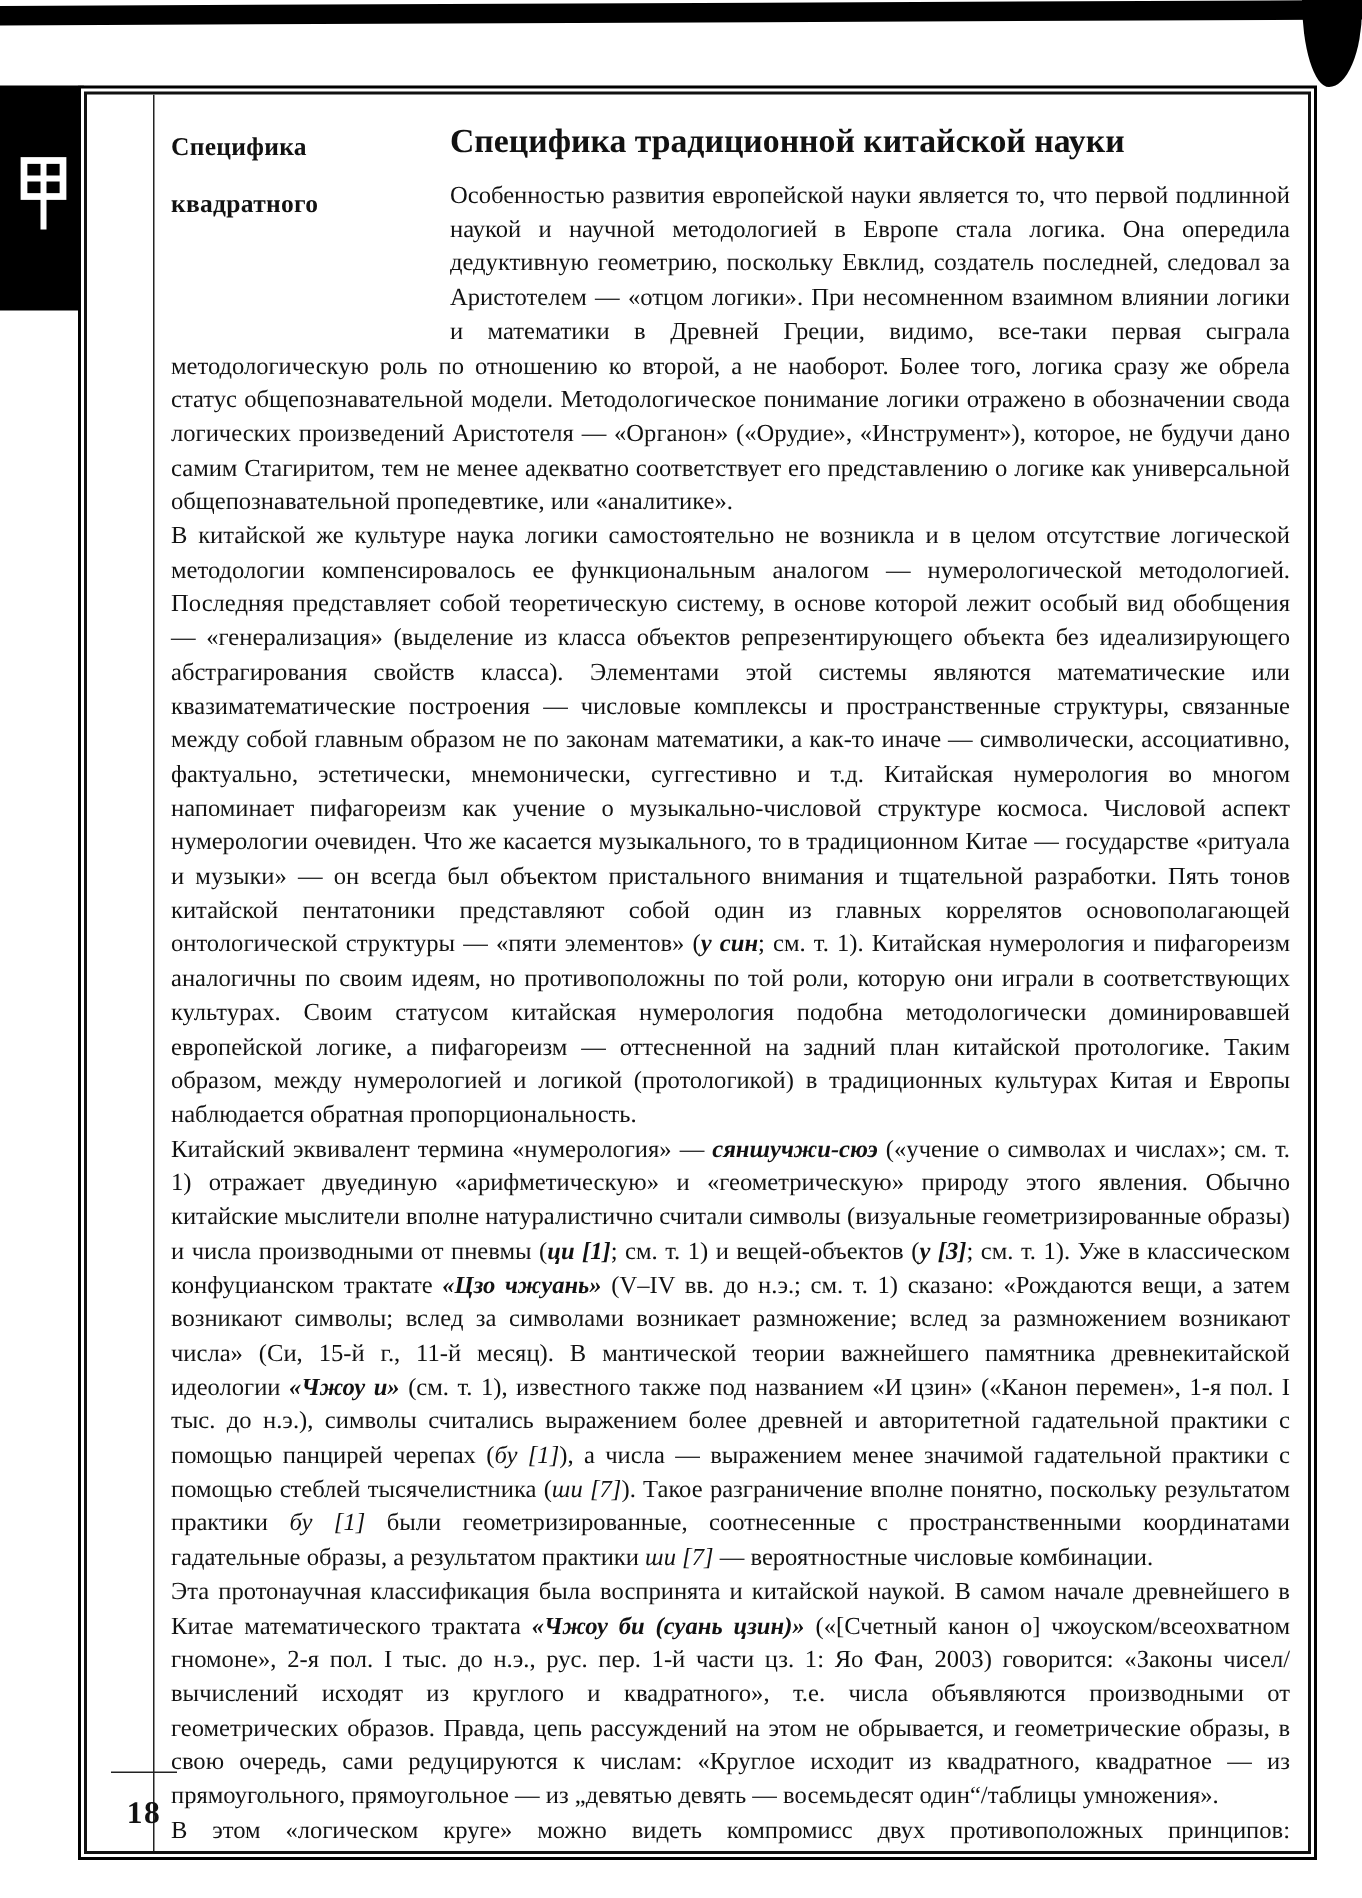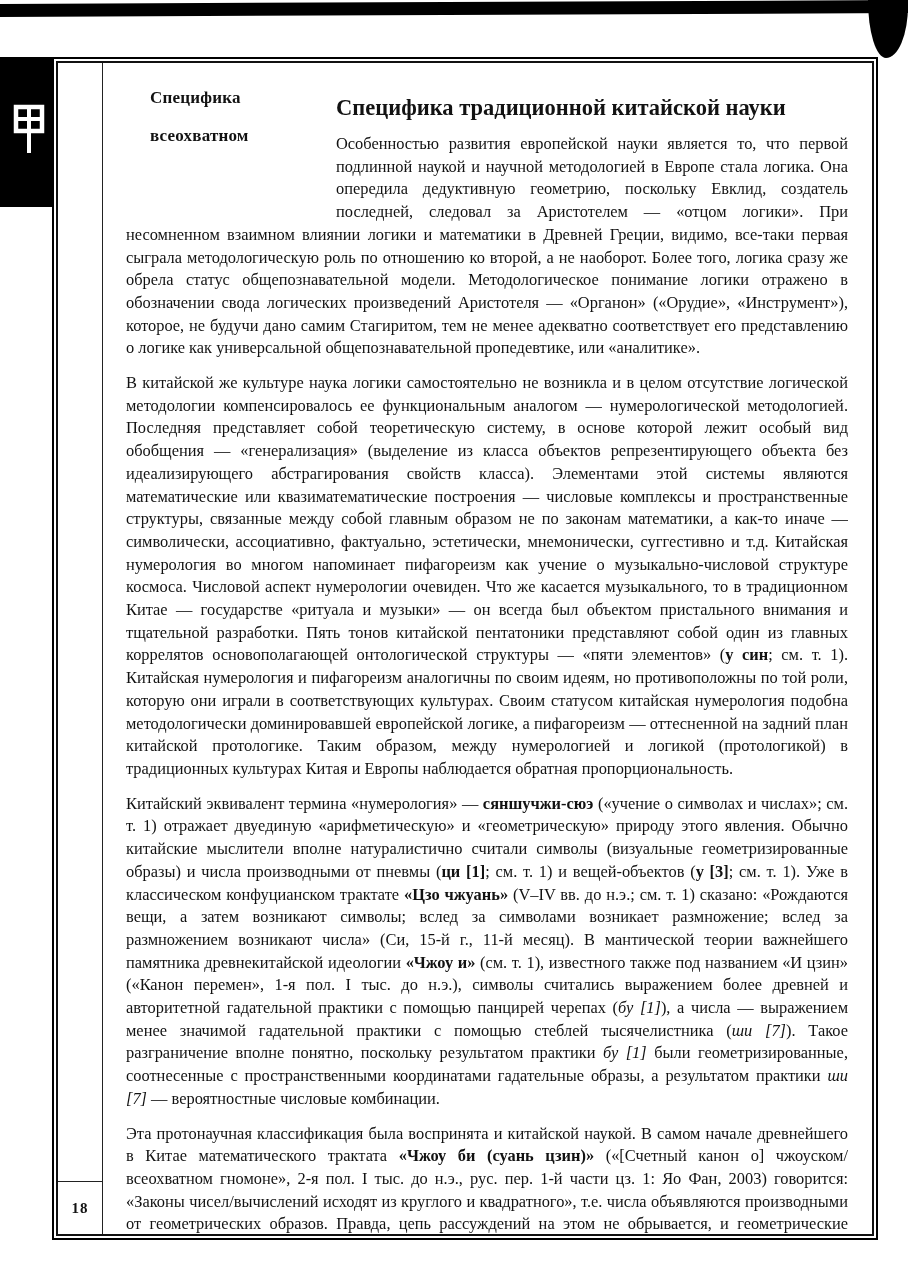--- a/index.html
+++ b/index.html
@@ -31,44 +31,43 @@
   .frame-inner{
     width:100%;height:100%;border:2px solid #111;box-sizing:border-box;
     position:relative;overflow:hidden;
   }
   
   .gutter{
     position:absolute;left:0;top:0;bottom:0;width:44px;
     border-right:1.5px solid #222;
   }
   .pagenum-box{
-    position:absolute;left:0;bottom:0;width:44px;height:52px;
+    position:absolute;left:16px;bottom:0;width:44px;height:52px;
     border-top:1.5px solid #222;
     display:flex;align-items:center;justify-content:center;
-    font-weight:bold;font-size:15px;letter-spacing:1px;
+    font-weight:bold;font-size:21px;letter-spacing:1px;
   }
   
   .textcol{
     position:absolute;left:46px;top:0;right:0;bottom:0;
     padding:16px 12px 6px 10px;box-sizing:border-box;overflow:hidden;
   }
   .margin-heading{
     float:left;width:186px;height:136px;
     font-weight:bold;font-size:17px;line-height:38px;
     letter-spacing:.2px;
-    margin-left:36px;
   }
   h1.article-title{
-    margin:16px 0 12px 0;font-size:22.5px;line-height:26px;font-weight:bold;
+    margin:2px 0 12px 0;font-size:22.5px;line-height:26px;font-weight:bold;
   }
   .article-body p{
-    margin:12px;padding:0;text-align:justify;
+    margin:0;padding:0;text-align:justify;
     font-size:16.4px;line-height:22.7px;
   }
-  .article-body b{font-weight:bold;}
+  .article-body b{font-weight:bold;font-style:italic;}
   .article-body i{}
 </style>
 </head>
 <body>
 
 <div class="top-bar"></div>
 <div class="corner-blob"></div>
 
 <div class="thumb-tab">
   <svg width="32" height="54" viewBox="0 0 32 54">
@@ -81,21 +80,21 @@
 <div class="frame-outer">
   <div class="frame-inner">
 
     <div class="gutter"></div>
     <div class="pagenum-box">18</div>
 
     <div class="textcol">
 
       <div class="margin-heading">
         <div>Специфика</div>
-        <div>всеохватном</div>
+        <div>квадратного</div>
       </div>
 
       <h1 class="article-title">Специфика традиционной китайской науки</h1>
 
       <div class="article-body">
           <p><span>Особенностью развития европейской науки является то, что первой подлинной наукой и научной методологией в Европе стала логика. Она опередила дедуктивную геометрию, поскольку Евклид, создатель последней, следовал за Аристотелем — «отцом логики». При несомненном взаимном влиянии логики и математики в Древней Греции, видимо, все-таки первая сыграла методологическую роль по отношению ко второй, а не наоборот. Более того, логика сразу же обрела статус общепознавательной модели. Методологическое понимание логики отражено в обозначении свода логических произведений Аристотеля — «Органон» («Орудие», «Инструмент»), которое, не будучи дано самим Стагиритом, тем не менее адекватно соответствует его представлению о логике как универсальной общепознавательной пропедевтике, или «аналитике».</span></p>
           <p><span>В китайской же культуре наука логики самостоятельно не возникла и в целом отсутствие логической методологии компенсировалось ее функциональным аналогом — нумерологической методологией. Последняя представляет собой теоретическую систему, в основе которой лежит особый вид обобщения — «генерализация» (выделение из класса объектов репрезентирующего объекта без идеализирующего абстрагирования свойств класса). Элементами этой системы являются математические или квазиматематические построения — числовые комплексы и пространственные структуры, связанные между собой главным образом не по законам математики, а как-то иначе — символически, ассоциативно, фактуально, эстетически, мнемонически, суггестивно и т.д. Китайская нумерология во многом напоминает пифагореизм как учение о музыкально-числовой структуре космоса. Числовой аспект нумерологии очевиден. Что же касается музыкального, то в традиционном Китае — государстве «ритуала и музыки» — он всегда был объектом пристального внимания и тщательной разработки. Пять тонов китайской пентатоники представляют собой один из главных коррелятов основополагающей онтологической структуры — «пяти элементов» (</span><b>у син</b><span>; см. т. 1). Китайская нумерология и пифагореизм аналогичны по своим идеям, но противоположны по той роли, которую они играли в соответствующих культурах. Своим статусом китайская нумерология подобна методологически доминировавшей европейской логике, а пифагореизм — оттесненной на задний план китайской протологике. Таким образом, между нумерологией и логикой (протологикой) в традиционных культурах Китая и Европы наблюдается обратная пропорциональность.</span></p>
           <p><span>Китайский эквивалент термина «нумерология» — </span><b>сяншучжи-сюэ</b><span> («учение о символах и числах»; см. т. 1) отражает двуединую «арифметическую» и «геометрическую» природу этого явления. Обычно китайские мыслители вполне натуралистично считали символы (визуальные геометризированные образы) и числа производными от пневмы (</span><b>ци [1]</b><span>; см. т. 1) и вещей-объектов (</span><b>у [3]</b><span>; см. т. 1). Уже в классическом конфуцианском трактате </span><b>«Цзо чжуань»</b><span> (V–IV вв. до н.э.; см. т. 1) сказано: «Рождаются вещи, а затем возникают символы; вслед за символами возникает размножение; вслед за размножением возникают числа» (Си, 15-й г., 11-й месяц). В мантической теории важнейшего памятника древнекитайской идеологии </span><b>«Чжоу и»</b><span> (см. т. 1), известного также под названием «И цзин» («Канон перемен», 1-я пол. I тыс. до н.э.), символы считались выражением более древней и авторитетной гадательной практики с помощью панцирей черепах (</span><i>бу [1]</i><span>), а числа — выражением менее значимой гадательной практики с помощью стеблей тысячелистника (</span><i>ши [7]</i><span>). Такое разграничение вполне понятно, поскольку результатом практики </span><i>бу [1]</i><span> были геометризированные, соотнесенные с пространственными координатами гадательные образы, а результатом практики </span><i>ши [7]</i><span> — вероятностные числовые комбинации.</span></p>
           <p><span>Эта протонаучная классификация была воспринята и китайской наукой. В самом начале древнейшего в Китае математического трактата </span><b>«Чжоу би (суань цзин)»</b><span> («[Счетный канон о] чжоуском/всеохватном гномоне», 2-я пол. I тыс. до н.э., рус. пер. 1-й части цз. 1: Яо Фан, 2003) говорится: «Законы чисел/вычислений исходят из круглого и квадратного», т.е. числа объявляются производными от геометрических образов. Правда, цепь рассуждений на этом не обрывается, и геометрические образы, в свою очередь, сами редуцируются к числам: «Круглое исходит из квадратного, квадратное — из прямоугольного, прямоугольное — из „девятью девять — восемьдесят один“/таблицы умножения».</span></p>
           <p><span>В этом «логическом круге» можно видеть компромисс двух противоположных принципов: нумерологического приоритета символов перед числами и преобладания алгебры над геометрией в китайской математике. Исторически противоборство этих принципов шло с переменным успехом. Хотя ортодоксальным считалось соотношение символов и чисел, зафиксированное</span></p>

